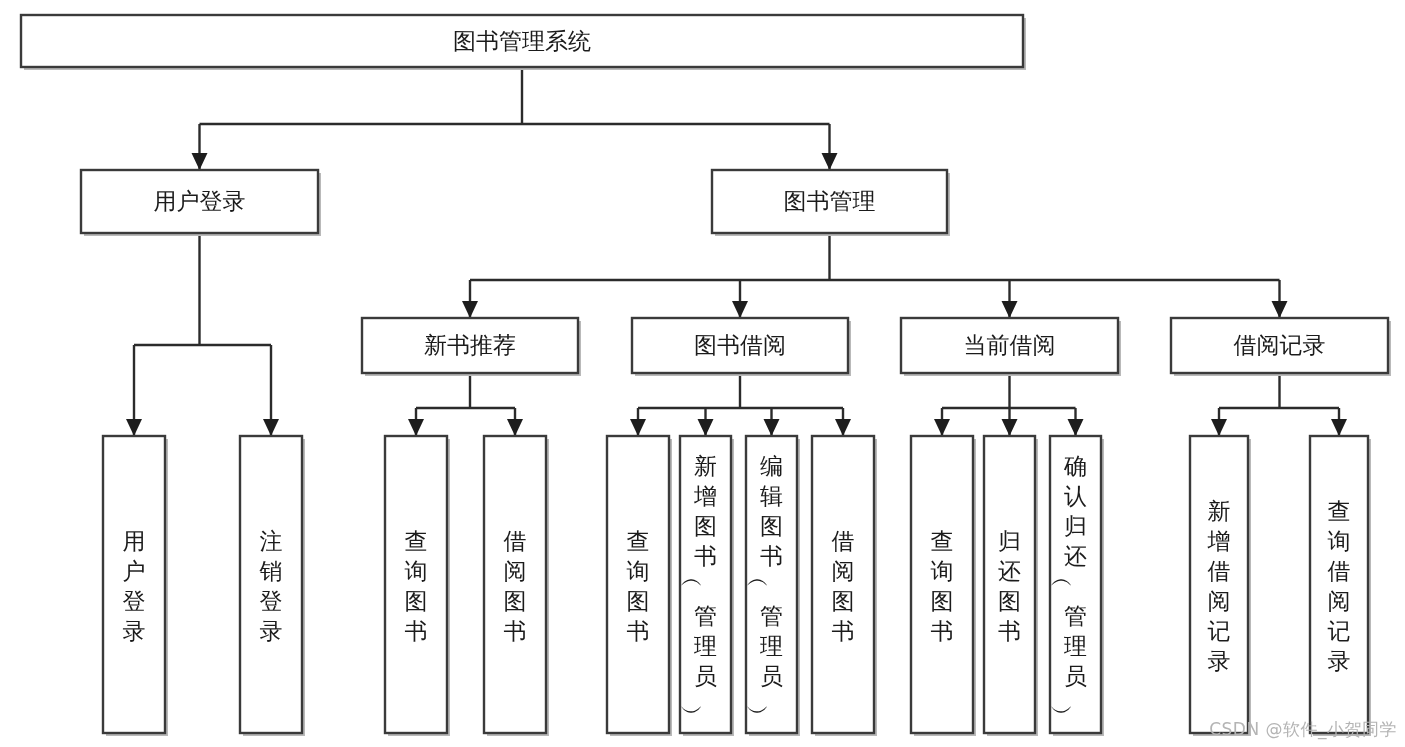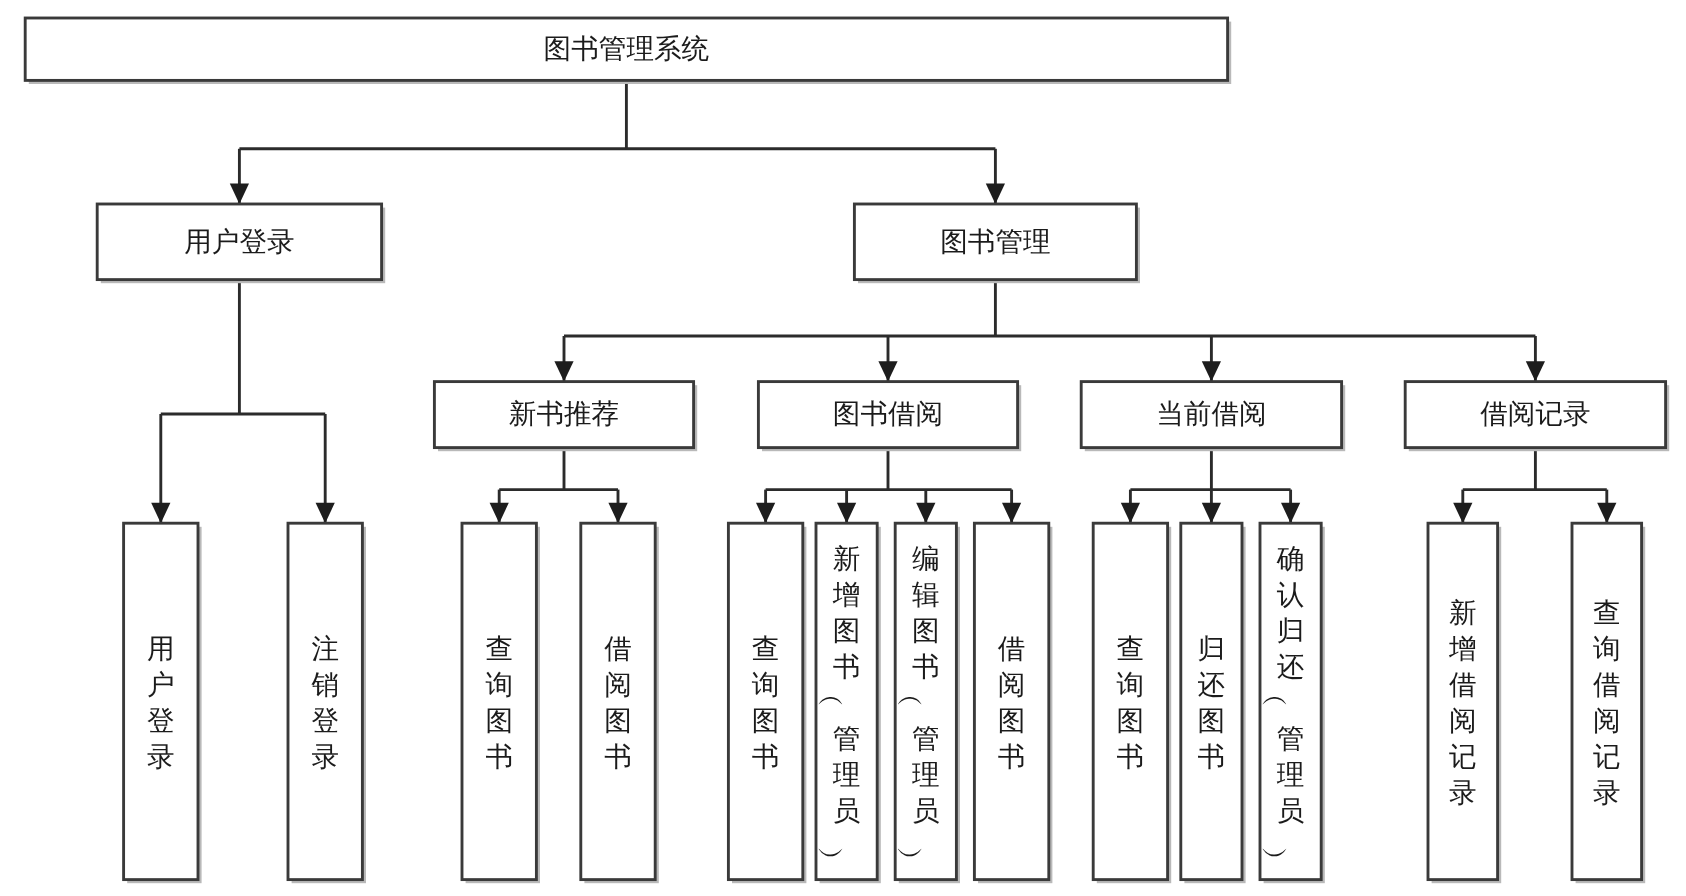--- a/index.html
+++ b/index.html
@@ -236,13 +236,14 @@
           <rect class="node-rect" x="1190" y="436" width="58" height="297"></rect>
           <text class="node-label-v" x="1219" y="518.5"><tspan x="1219" dy="0">新</tspan><tspan x="1219" dy="30">增</tspan><tspan x="1219" dy="30">借</tspan><tspan x="1219" dy="30">阅</tspan><tspan x="1219" dy="30">记</tspan><tspan x="1219" dy="30">录</tspan></text>
         </g>
         <g>
           <rect class="node-shadow" x="1313" y="439" width="58" height="297"></rect>
           <rect class="node-rect" x="1310" y="436" width="58" height="297"></rect>
           <text class="node-label-v" x="1339" y="518.5"><tspan x="1339" dy="0">查</tspan><tspan x="1339" dy="30">询</tspan><tspan x="1339" dy="30">借</tspan><tspan x="1339" dy="30">阅</tspan><tspan x="1339" dy="30">记</tspan><tspan x="1339" dy="30">录</tspan></text>
         </g>
       </g>
   </svg>
+  <div class="watermark">CSDN @软件_小贺同学</div>
 </div>
 
 </body></html>

